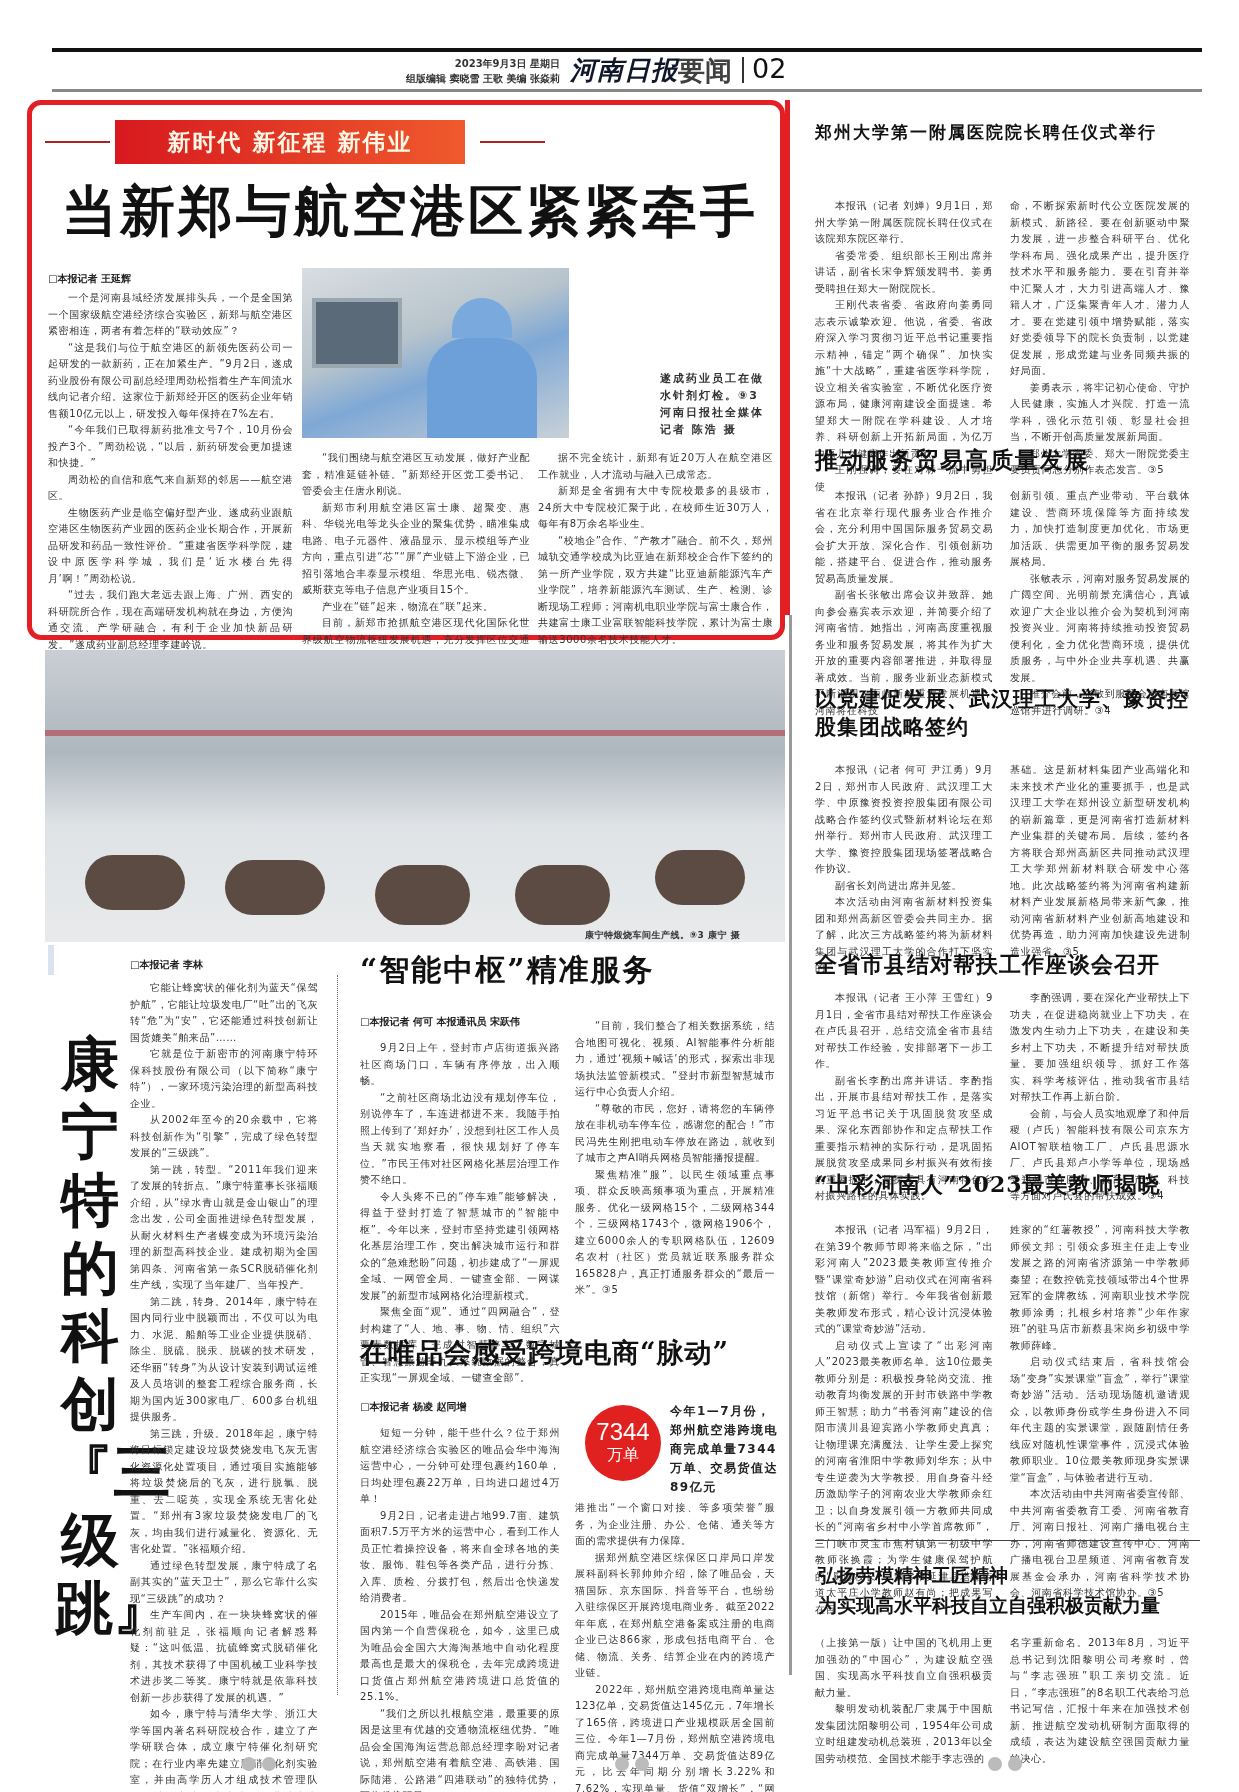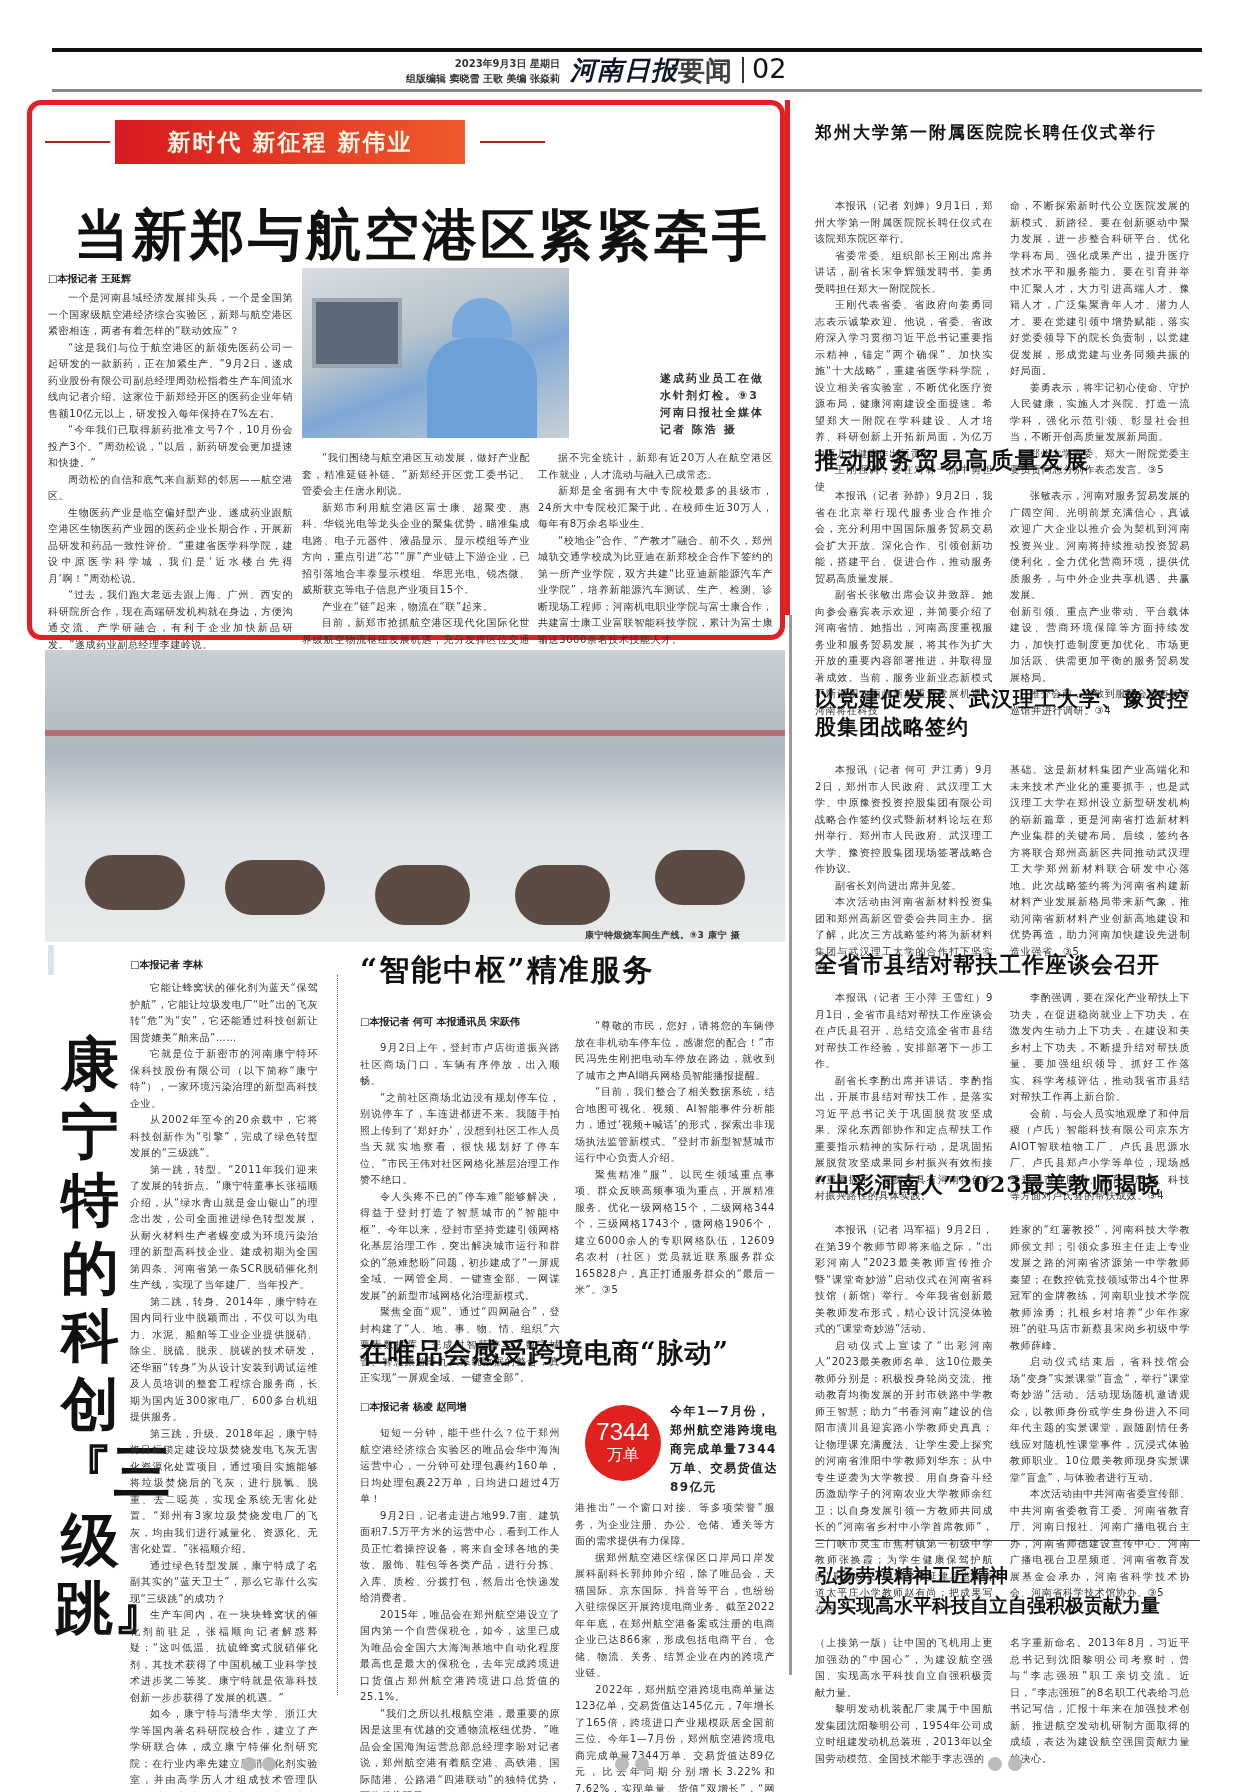--- a/index.html
+++ b/index.html
@@ -10,21 +10,21 @@
 .rule-bot{left:52px;top:89px;width:1150px;height:3px;background:#888;}
 .mast-meta{left:330px;top:56px;width:230px;text-align:right;font-size:10px;line-height:15px;color:#333;font-weight:bold;}
 .mast-logo{left:570px;top:53px;font-family:"DejaVu Serif",serif;font-size:26px;color:#0f172a;font-style:italic;font-weight:bold;letter-spacing:1px;}
 .mast-section{left:678px;top:53px;font-size:27px;color:#404040;font-weight:bold;}
 .mast-sep{left:742px;top:57px;width:2px;height:26px;background:#333;}
 .mast-page{left:752px;top:53px;font-size:27px;color:#111;}
 .topbox{left:27px;top:100px;width:758px;height:540px;border:5px solid #e31e24;border-radius:14px;}
 .banner{left:85px;top:120px;width:355px;height:44px;background:linear-gradient(90deg,#d7191f,#ef5a2c);}
 .banner-text{left:85px;top:120px;width:355px;height:44px;line-height:44px;text-align:center;color:#fff8e6;font-weight:bold;font-size:23px;letter-spacing:2px;}
 .banner-line{top:141px;height:2px;background:#a22;}
-.headline-main{left:50px;top:175px;width:720px;text-align:right;font-family:"DejaVu Serif",serif;font-weight:bold;font-size:55px;letter-spacing:3px;color:#111;margin-top:24px;}
+.headline-main{left:50px;top:175px;width:720px;text-align:center;font-family:"DejaVu Serif",serif;font-weight:bold;font-size:55px;letter-spacing:3px;color:#111;}
 .byline{font-size:10px;font-weight:bold;color:#222;}
 .body-text{font-size:10px;line-height:16.5px;color:#333;text-align:justify;letter-spacing:0.6px;}
 .body-text p{text-indent:2em;}
 .photo{overflow:hidden;}
 .caption{font-size:11px;line-height:17px;font-weight:bold;color:#333;letter-spacing:2px;}
 .h-right{font-family:"DejaVu Serif",serif;font-weight:bold;color:#111;}
 .right-border{left:785px;top:100px;width:5px;height:515px;background:#e31e24;}
 .right-gray{left:789px;top:615px;width:3px;height:1060px;background:#999;}
 .dots{display:flex;gap:6px;}
 .dot{width:14px;height:14px;border-radius:50%;background:#bbb;}
@@ -114,22 +114,22 @@
 
 <div class="abs h-right" style="left:360px;top:950px;font-size:30px;letter-spacing:2px;">“智能中枢”精准服务</div>
 <div class="abs byline" style="left:360px;top:1015px;">□本报记者 何可 本报通讯员 宋跃伟</div>
 <div class="abs body-text" style="left:360px;top:1040px;width:200px;">
   <p>9月2日上午，登封市卢店街道振兴路社区商场门口，车辆有序停放，出入顺畅。</p>
   <p>“之前社区商场北边没有规划停车位，别说停车了，车连进都进不来。我随手拍照上传到了‘郑好办’，没想到社区工作人员当天就实地察看，很快规划好了停车位。”市民王伟对社区网格化基层治理工作赞不绝口。</p>
   <p>令人头疼不已的“停车难”能够解决，得益于登封打造了智慧城市的“智能中枢”。今年以来，登封市坚持党建引领网格化基层治理工作，突出解决城市运行和群众的“急难愁盼”问题，初步建成了“一屏观全域、一网管全局、一键查全部、一网谋发展”的新型市域网格化治理新模式。</p>
   <p>聚焦全面“观”。通过“四网融合”，登封构建了“人、地、事、物、情、组织”六要素数据库，完成对智慧停车、数字城管、智慧旅游等九大系统数据的整合，真正实现“一屏观全域、一键查全部”。</p>
 </div>
 <div class="abs body-text" style="left:575px;top:1018px;width:200px;">
+  <p>“目前，我们整合了相关数据系统，结合地图可视化、视频、AI智能事件分析能力，通过‘视频+喊话’的形式，探索出非现场执法监管新模式。”登封市新型智慧城市运行中心负责人介绍。</p>
   <p>“尊敬的市民，您好，请将您的车辆停放在非机动车停车位，感谢您的配合！”市民冯先生刚把电动车停放在路边，就收到了城市之声AI哨兵网格员智能播报提醒。</p>
-  <p>“目前，我们整合了相关数据系统，结合地图可视化、视频、AI智能事件分析能力，通过‘视频+喊话’的形式，探索出非现场执法监管新模式。”登封市新型智慧城市运行中心负责人介绍。</p>
   <p>聚焦精准“服”。以民生领域重点事项、群众反映高频事项为重点，开展精准服务。优化一级网格15个，二级网格344个，三级网格1743个，微网格1906个，建立6000余人的专职网格队伍，12609名农村（社区）党员就近联系服务群众165828户，真正打通服务群众的“最后一米”。③5</p>
 </div>
 
 <div class="abs h-right" style="left:360px;top:1335px;font-size:27px;letter-spacing:1px;">在唯品会感受跨境电商“脉动”</div>
 <div class="abs byline" style="left:360px;top:1400px;">□本报记者 杨凌 赵同增</div>
 <div class="abs circle" style="left:585px;top:1405px;">
   <div style="font-size:24px;line-height:30px;padding-top:12px;font-family:'Liberation Sans',sans-serif;">7344</div>
   <div style="font-size:16px;line-height:16px;">万单</div>
 </div>
 <div class="abs" style="left:670px;top:1402px;width:110px;font-size:12px;line-height:19px;font-weight:bold;color:#222;letter-spacing:1.5px;">今年1—7月份，郑州航空港跨境电商完成单量7344万单、交易货值达89亿元</div>
@@ -161,22 +161,22 @@
   <p>姜勇表示，将牢记初心使命、守护人民健康，实施人才兴院、打造一流学科，强化示范引领、彰显社会担当，不断开创高质量发展新局面。</p>
   <p>郑州大学党委、郑大一附院党委主要负责同志分别作表态发言。③5</p>
 </div>
 
 <div class="abs h-right" style="left:815px;top:445px;font-size:23px;letter-spacing:2px;">推动服务贸易高质量发展</div>
 <div class="abs body-text" style="left:815px;top:488px;width:178px;">
   <p>本报讯（记者 孙静）9月2日，我省在北京举行现代服务业合作推介会，充分利用中国国际服务贸易交易会扩大开放、深化合作、引领创新功能，搭建平台、促进合作，推动服务贸易高质量发展。</p>
   <p>副省长张敏出席会议并致辞。她向参会嘉宾表示欢迎，并简要介绍了河南省情。她指出，河南高度重视服务业和服务贸易发展，将其作为扩大开放的重要内容部署推进，并取得显著成效。当前，服务业新业态新模式不断涌现，面临新的重大发展机遇，河南将在科技</p>
 </div>
 <div class="abs body-text" style="left:1010px;top:488px;width:180px;">
+  <p style="text-indent:0">创新引领、重点产业带动、平台载体建设、营商环境保障等方面持续发力，加快打造制度更加优化、市场更加活跃、供需更加平衡的服务贸易发展格局。</p>
   <p>张敏表示，河南对服务贸易发展的广阔空间、光明前景充满信心，真诚欢迎广大企业以推介会为契机到河南投资兴业。河南将持续推动投资贸易便利化，全力优化营商环境，提供优质服务，与中外企业共享机遇、共赢发展。</p>
-  <p style="text-indent:0">创新引领、重点产业带动、平台载体建设、营商环境保障等方面持续发力，加快打造制度更加优化、市场更加活跃、供需更加平衡的服务贸易发展格局。</p>
   <p>推介会前，张敏到服贸会河南展馆巡馆并进行调研。③4</p>
 </div>
 
 <div class="abs h-right" style="left:815px;top:685px;width:390px;font-size:21px;line-height:28px;letter-spacing:1px;">以党建促发展、武汉理工大学、豫资控股集团战略签约</div>
 <div class="abs body-text" style="left:815px;top:762px;width:178px;">
   <p>本报讯（记者 何可 尹江勇）9月2日，郑州市人民政府、武汉理工大学、中原豫资投资控股集团有限公司战略合作签约仪式暨新材料论坛在郑州举行。郑州市人民政府、武汉理工大学、豫资控股集团现场签署战略合作协议。</p>
   <p>副省长刘尚进出席并见签。</p>
   <p>本次活动由河南省新材料投资集团和郑州高新区管委会共同主办。据了解，此次三方战略签约将为新材料集团与武汉理工大学的合作打下坚实的</p>
 </div>
 <div class="abs body-text" style="left:1010px;top:762px;width:180px;">

